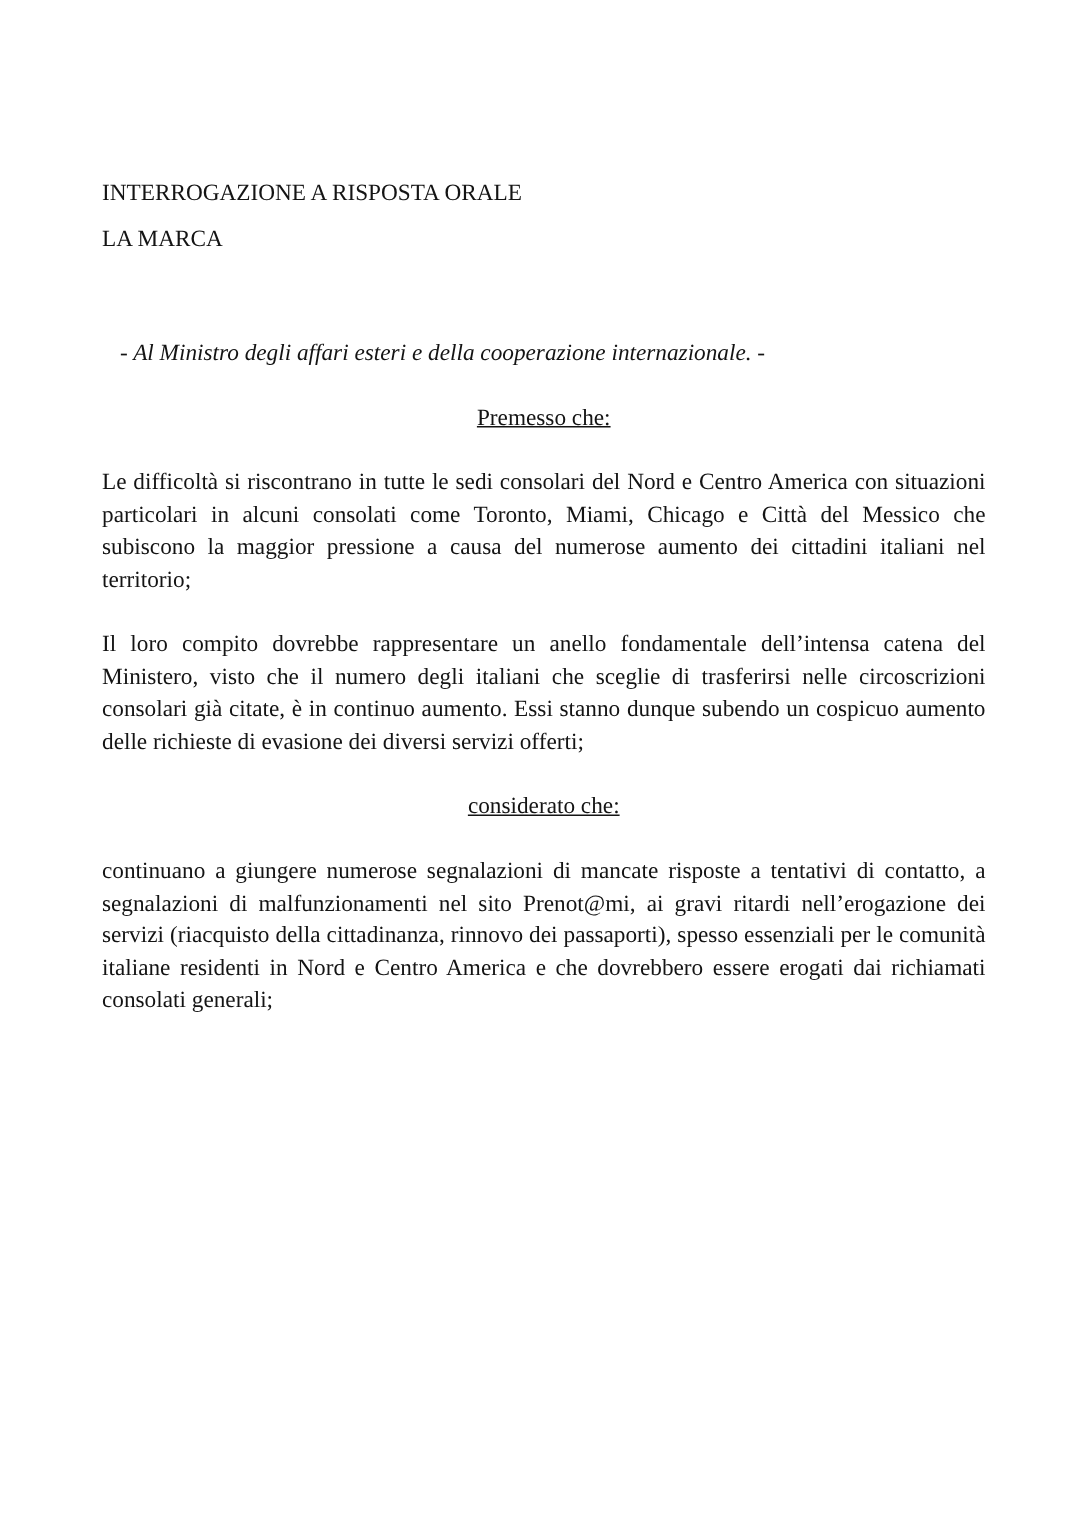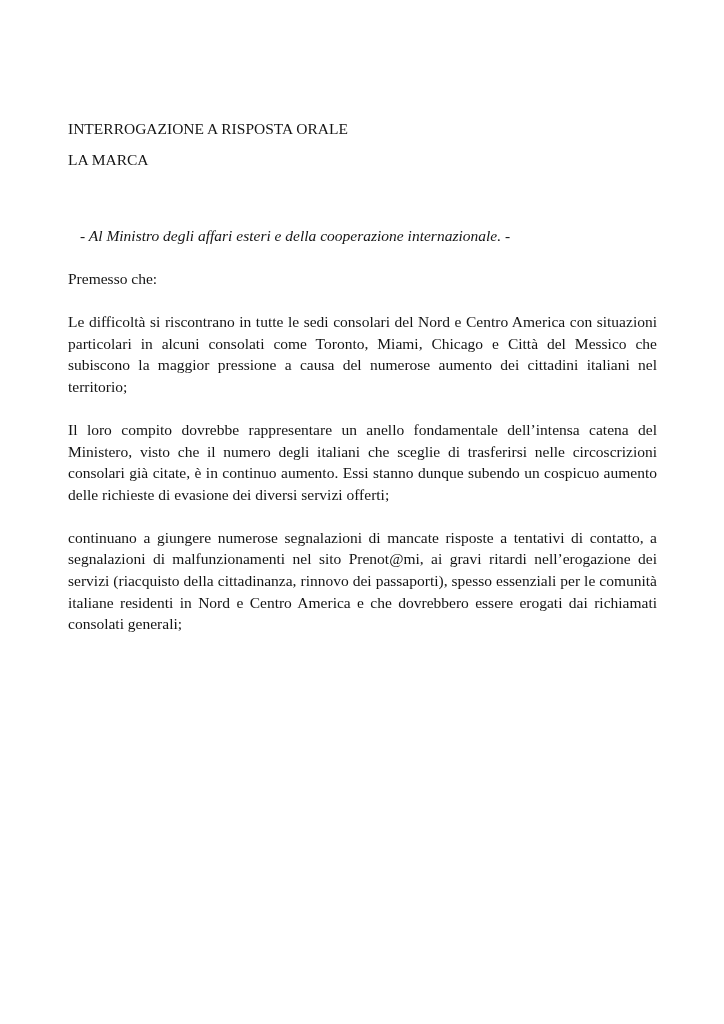--- a/index.html
+++ b/index.html
@@ -55,30 +55,32 @@
       left: 0;
       width: 589px;
     }
     .body p {
       margin: 0 0 21.5px 0;
       font-size: 15.5px;
       line-height: 21.6px;
       text-align: justify;
     }
     .body p.heading-line {
-      text-align: left;
+      text-align: center;
+      text-decoration: underline;
     }
   </style>
 </head>
 <body>
 
 <div class="page">
   <h1 class="title">INTERROGAZIONE A RISPOSTA ORALE</h1>
   <p class="author">LA MARCA</p>
   <p class="addressee">- Al Ministro degli affari esteri e della cooperazione internazionale. -</p>
 
   <div class="body">
     <p class="heading-line">Premesso che:</p>
     <p>Le difficoltà si riscontrano in tutte le sedi consolari del Nord e Centro America con situazioni particolari in alcuni consolati come Toronto, Miami, Chicago e Città del Messico che subiscono la maggior pressione a causa del numerose aumento dei cittadini italiani nel territorio;</p>
     <p>Il loro compito dovrebbe rappresentare un anello fondamentale dell’intensa catena del Ministero, visto che il numero degli italiani che sceglie di trasferirsi nelle circoscrizioni consolari già citate, è in continuo aumento. Essi stanno dunque subendo un cospicuo aumento delle richieste di evasione dei diversi servizi offerti;</p>
+    <p class="heading-line">considerato che:</p>
     <p>continuano a giungere numerose segnalazioni di mancate risposte a tentativi di contatto, a segnalazioni di malfunzionamenti nel sito Prenot@mi, ai gravi ritardi nell’erogazione dei servizi (riacquisto della cittadinanza, rinnovo dei passaporti), spesso essenziali per le comunità italiane residenti in Nord e Centro America e che dovrebbero essere erogati dai richiamati consolati generali;</p>
   </div>
 </div>
 
 </body></html>

